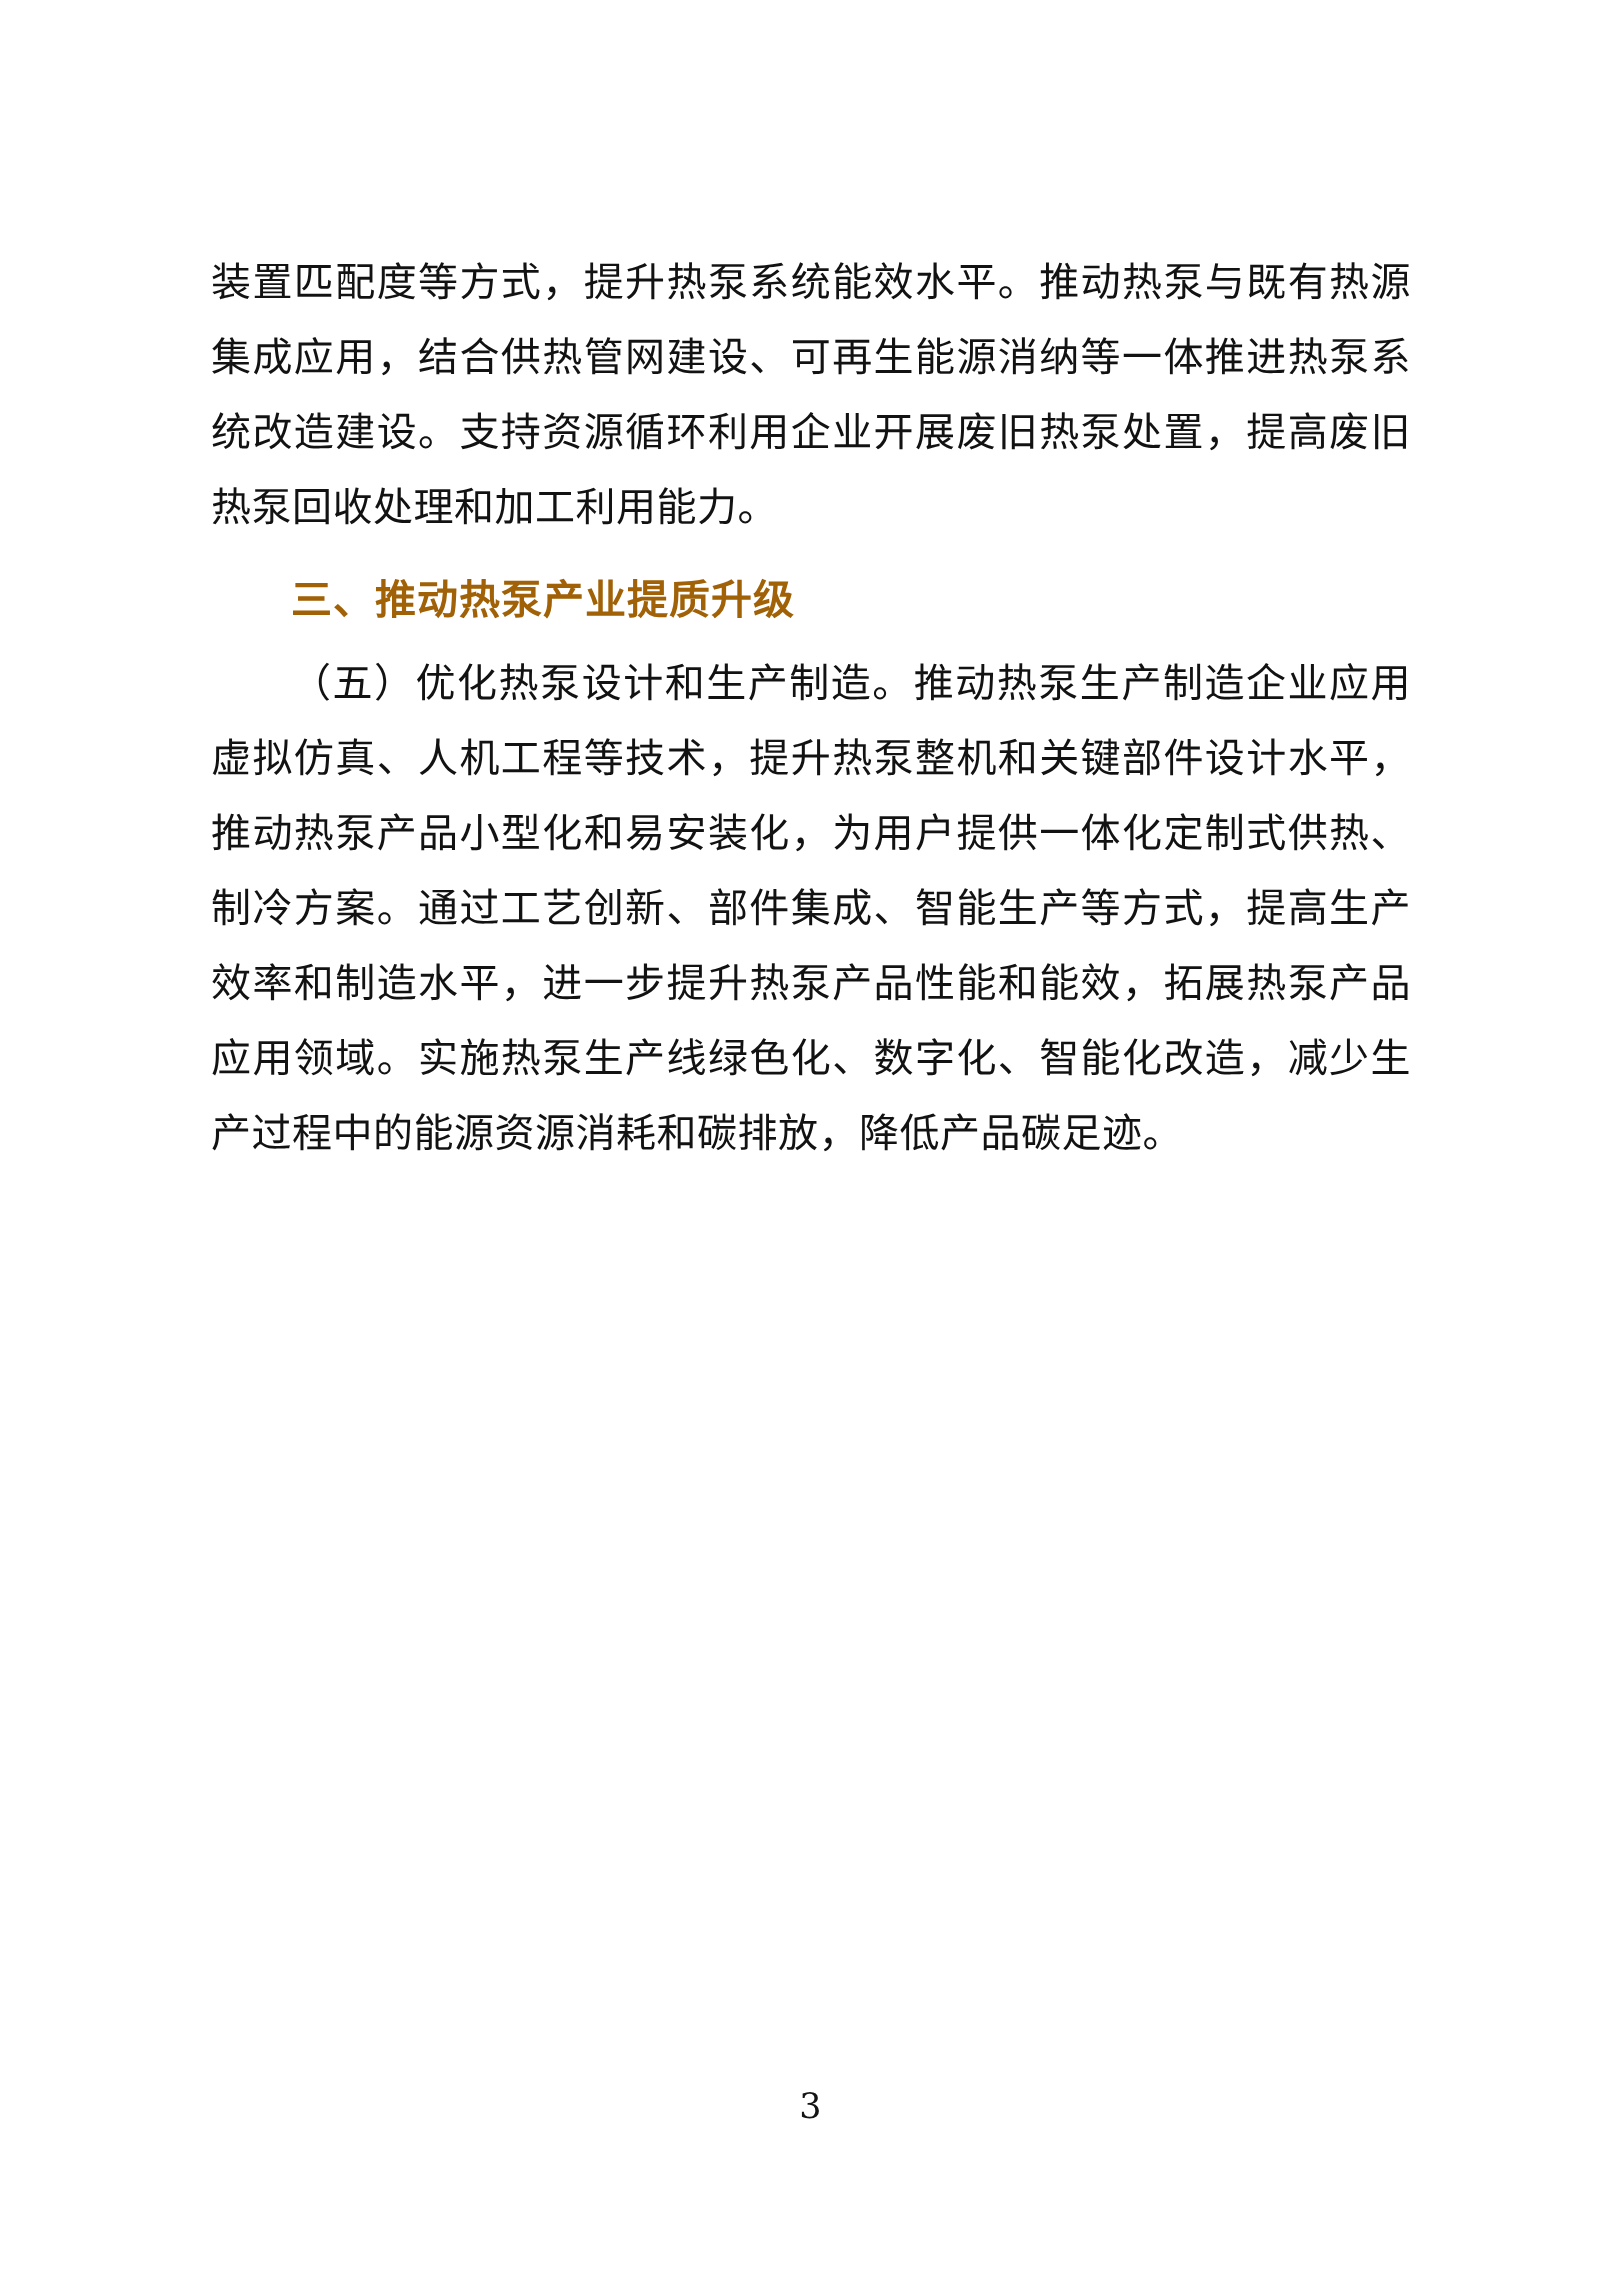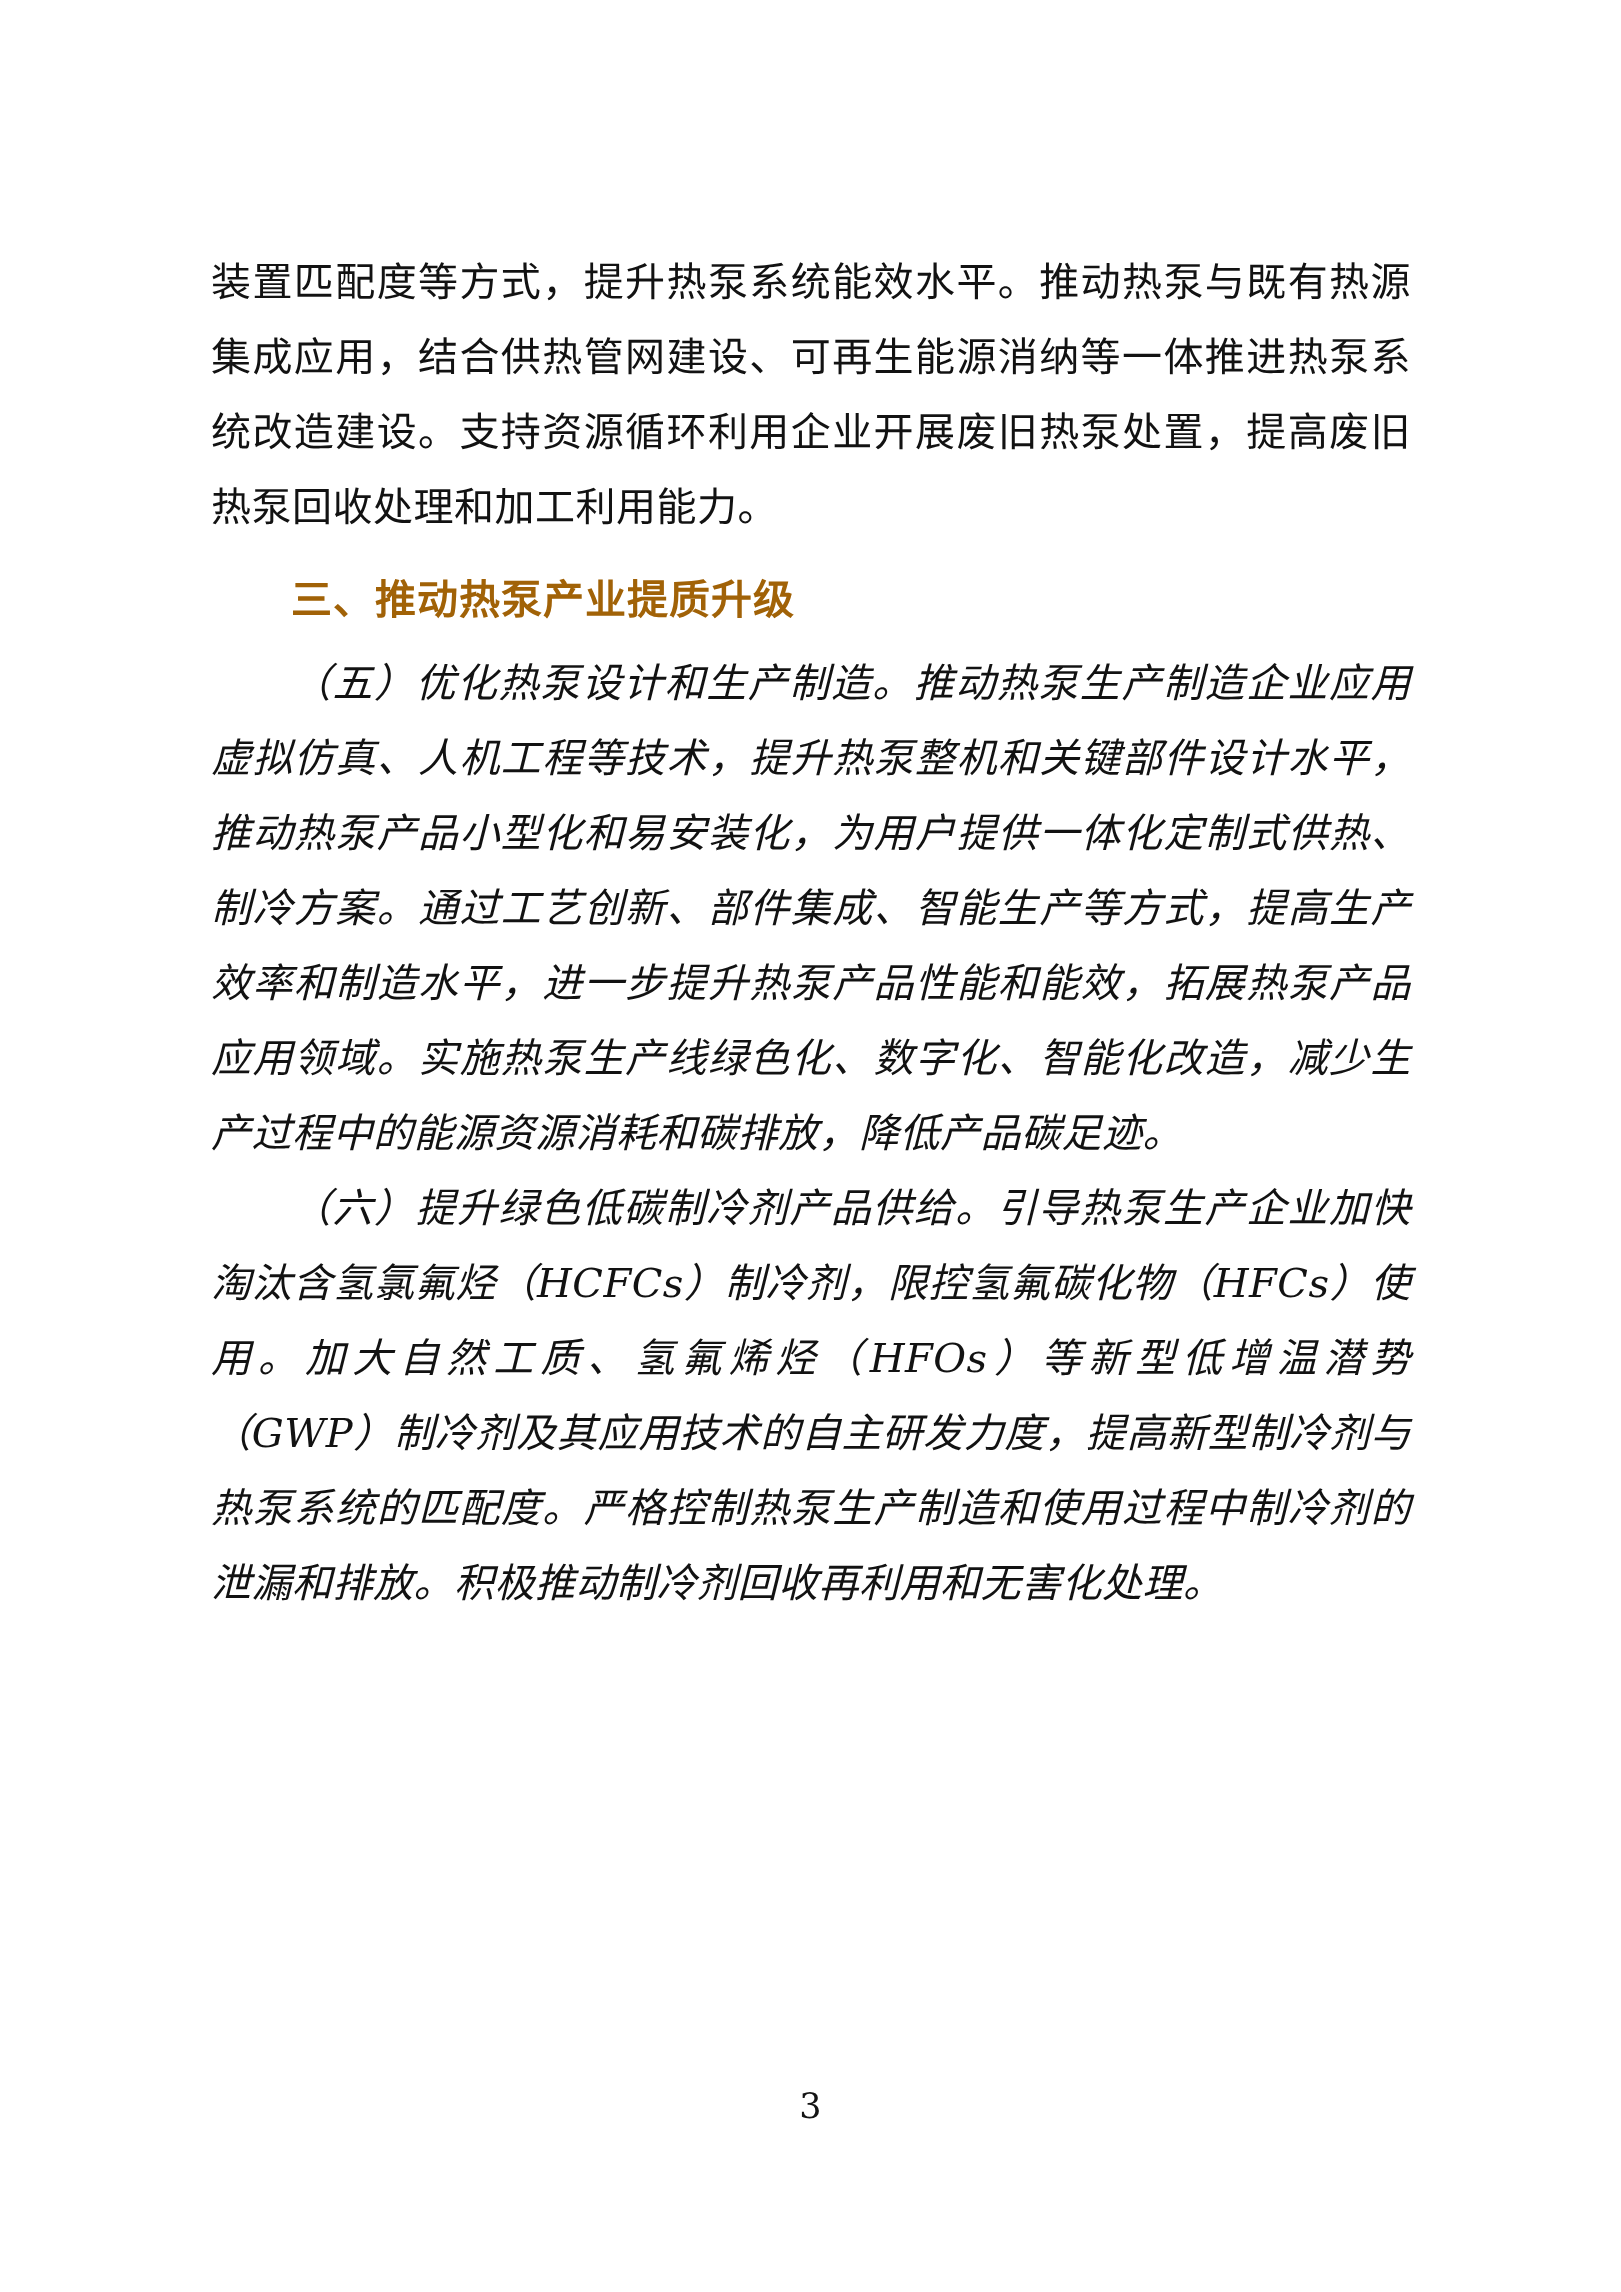--- a/index.html
+++ b/index.html
@@ -32,21 +32,20 @@
     font-size: 40px;
     line-height: 75px;
     letter-spacing: 0.5px;
     text-align: justify;
     text-justify: inter-ideograph;
     text-indent: 0;
     color: #121212;
   }
   p.indent {
     text-indent: 80px;
-    font-style: italic;
   }
   h2.section-heading {
     margin: 15.7px 0 7.8px 0;
     font-size: 41px;
     line-height: 78px;
     font-weight: bold;
     font-family: "DejaVu Sans", "Liberation Sans", sans-serif;
     text-indent: 80px;
     letter-spacing: 1px;
     color: #a16207;
@@ -67,20 +66,19 @@
 
 <div class="page">
   <div class="doc-body">
 
     <p class="para">装置匹配度等方式，提升热泵系统能效水平。推动热泵与既有热源集成应用，结合供热管网建设、可再生能源消纳等一体推进热泵系统改造建设。支持资源循环利用企业开展废旧热泵处置，提高废旧热泵回收处理和加工利用能力。</p>
 
     <h2 class="section-heading">三、推动热泵产业提质升级</h2>
 
     <p class="para indent">（五）优化热泵设计和生产制造。推动热泵生产制造企业应用虚拟仿真、人机工程等技术，提升热泵整机和关键部件设计水平，推动热泵产品小型化和易安装化，为用户提供一体化定制式供热、制冷方案。通过工艺创新、部件集成、智能生产等方式，提高生产效率和制造水平，进一步提升热泵产品性能和能效，拓展热泵产品应用领域。实施热泵生产线绿色化、数字化、智能化改造，减少生产过程中的能源资源消耗和碳排放，降低产品碳足迹。</p>
 
-    <p class="para indent">（六）提升绿色低碳制冷剂产品供给。引导热泵生产企业加快淘汰含氢氯氟烃（HCFCs）制冷剂，限控氢氟碳化物（HFCs）使用。加大自然工质、氢氟烯烃（HFOs）等新型低增温潜势（GWP）制冷剂及其应用技术的自主研发力度，提高新型制冷剂与热泵系统的匹配度。严格控制热泵生产制造和使用过程中制冷剂的泄漏和排放。积极推动制冷剂回收再利用和无害化处理。</p>
 
 
   </div>
 
   <div class="page-number">3</div>
 </div>
 
 
 </body></html>

